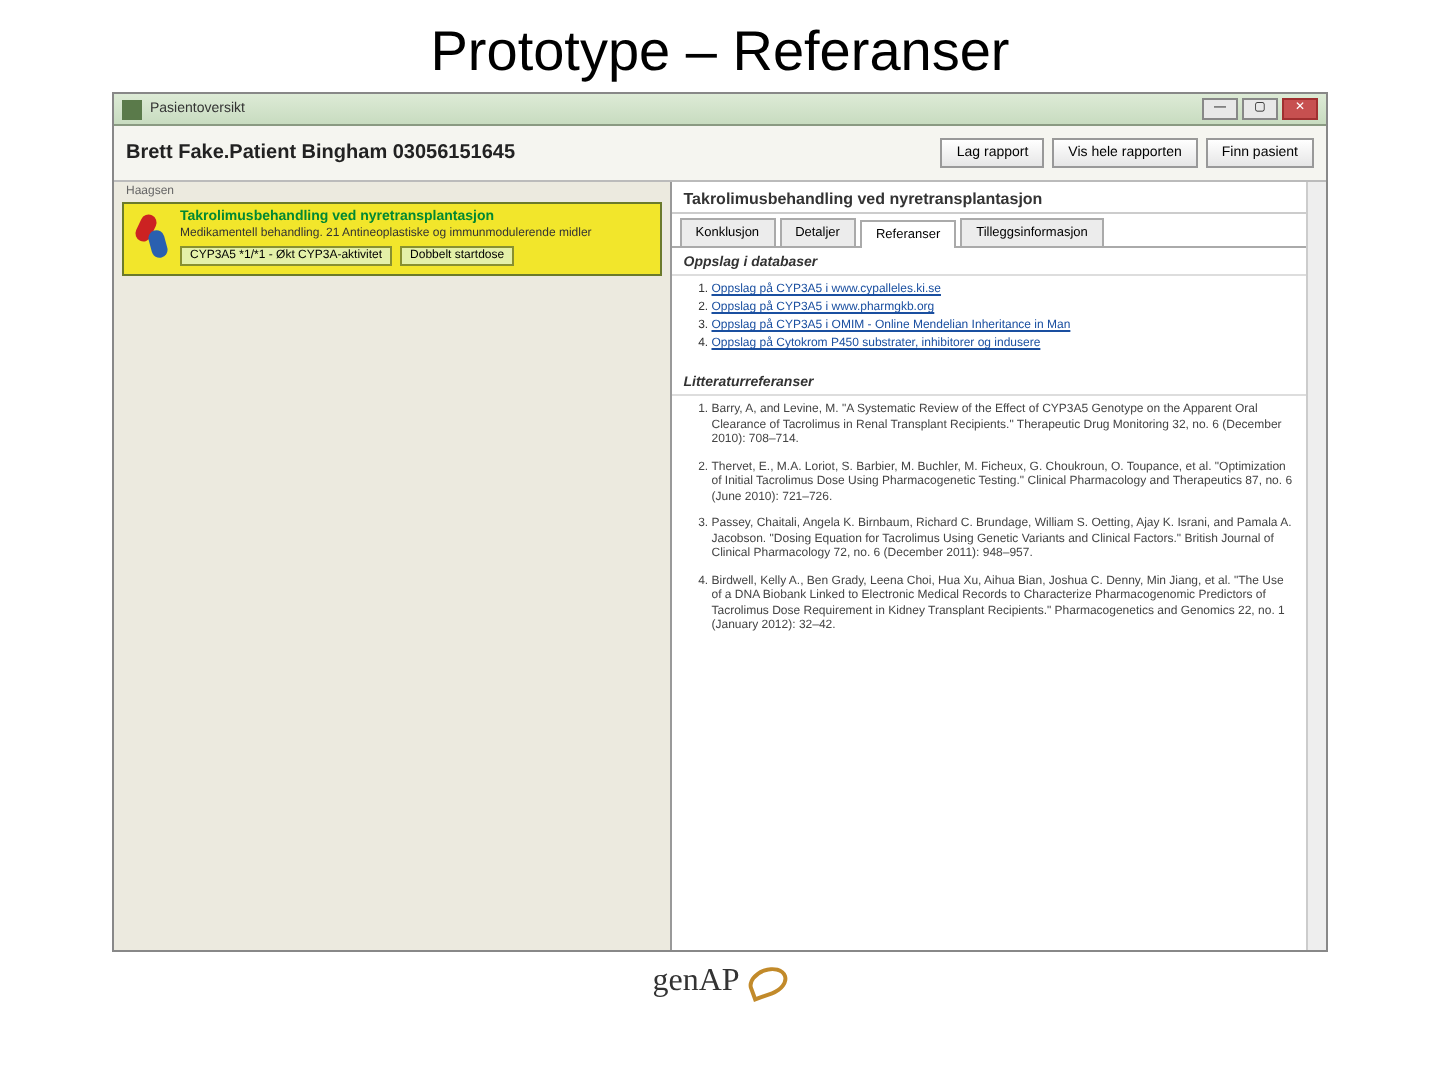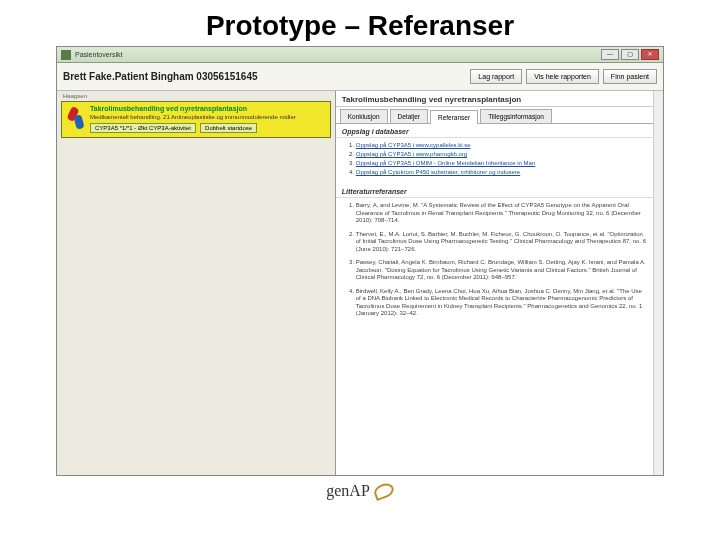--- a/index.html
+++ b/index.html
@@ -1,17 +1,17 @@
 <!DOCTYPE html>
 <html><head>
 <meta charset="utf-8">
 <style>
   * { box-sizing: border-box; margin: 0; padding: 0; }
   body { font-family: "Segoe UI", Tahoma, sans-serif; background: #fff; width: 720px; height: 540px; overflow: hidden; }
-  .slide-title { font-size: 28px; font-weight: 700; color: #000; text-align: center; padding: 10px 0 4px; border-radius: 23px; }
+  .slide-title { font-size: 28px; font-weight: 400; color: #000; text-align: center; padding: 10px 0 4px; border-radius: 23px; }
   .window { margin: 0 56px; border: 1px solid #888; background: #eceadf; height: 430px; font-size: 7px; }
   .titlebar { height: 16px; background: linear-gradient(#ddebd6,#c8dcc0); border-bottom: 1px solid #8a9a82; display: flex; align-items: center; padding: 0 4px; }
   .titlebar-icon { width: 10px; height: 10px; background: #5a7a4a; margin-right: 4px; }
   .titlebar-text { font-size: 7px; color: #333; flex: 1; }
   .winbtns { display: flex; gap: 2px; }
   .winbtn { width: 18px; height: 11px; border: 1px solid #888; background: #e8e8e8; font-size: 6px; line-height: 9px; text-align: center; }
   .winbtn.close { background: #c75050; color: #fff; border-color: #a03030; }
   .headerbar { height: 28px; background: #f5f5f0; border-bottom: 1px solid #bbb; display: flex; align-items: center; padding: 0 6px; }
   .patient-name { font-size: 10px; font-weight: bold; color: #222; flex: 1; }
   .hbtn { border: 1px solid #999; background: linear-gradient(#fff,#e6e6e6); padding: 3px 7px; font-size: 7px; margin-left: 4px; cursor: pointer; }

